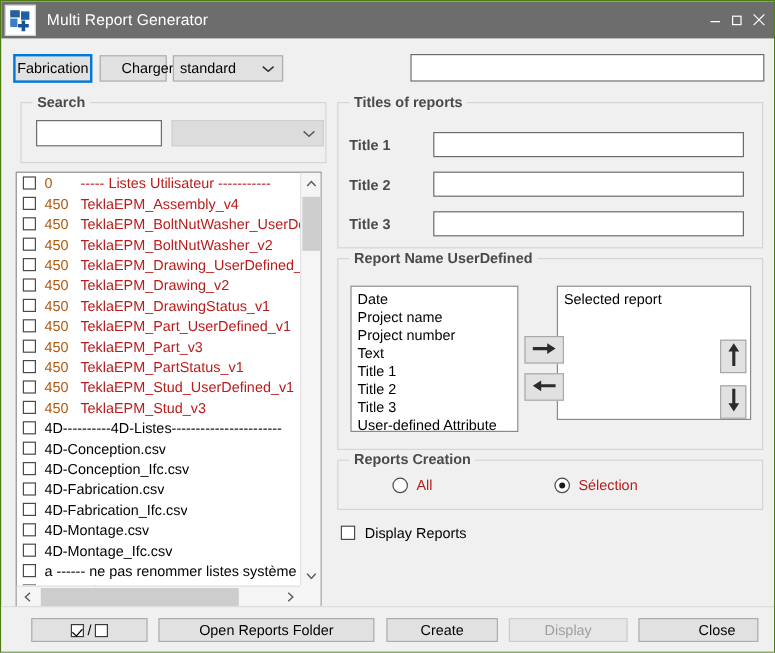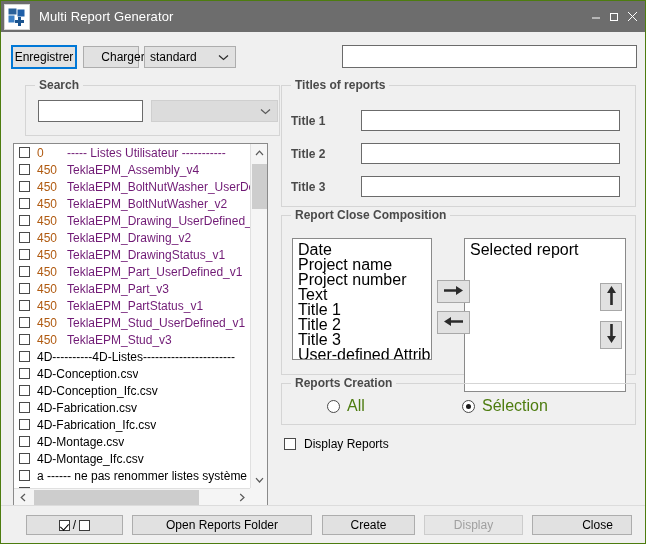--- a/index.html
+++ b/index.html
@@ -115,21 +115,21 @@
     top: -8px; left: 9px;
     background: #f0f0f0;
     padding: 0 4px;
     font-size: 12px;
     font-weight: bold;
     color: #4a4a4a;
     white-space: nowrap;
   }
 
   
-  #grp-search { left:24px; top:84px; width:255px; height:51px; }
+  #grp-search { left:16px; top:84px; width:255px; height:51px; }
   #search-input {
     position:absolute; left:12px; top:14px; width:105px; height:22px;
     background:#ffffff; border:1px solid #6b6b6b; box-sizing:border-box;
     font-family:"Liberation Sans", sans-serif; font-size:12px;
     padding:0 4px; outline:none; color:#000;
   }
   #search-combo {
     position:absolute; left:125px; top:14px; width:127px; height:22px;
     background:#dcdcdc; border:1px solid #cfcfcf; box-sizing:border-box;
     display:flex; align-items:center;
@@ -161,21 +161,21 @@
     flex:none;
     margin-right:7px;
   }
   .item-code {
     color:#b05a10;
     display:inline-block;
     width:30px;
     flex:none;
   }
   .item-label { overflow:hidden; }
-  .item-label.codecolor { color:#701a75; }
+  .item-label.codecolor { color:#b91c1c; }
 
   
   .vsb {
     position:absolute; right:0; top:0; width:17px; bottom:17px;
     background:#f5f5f5; border-left:1px solid #e0e0e0; box-sizing:border-box;
   }
   .hsb {
     position:absolute; left:0; bottom:0; height:17px; right:17px;
     background:#f5f5f5; border-top:1px solid #e0e0e0; box-sizing:border-box;
   }
@@ -228,25 +228,25 @@
   #grp-compo { left:280px; top:214px; width:355px; height:160px; }
   .compo-list {
     position:absolute;
     background:#ffffff;
     border:1px solid #8a8a8a;
     box-sizing:border-box;
     overflow:hidden;
     padding:3px 0 0 3px;
   }
   #compo-available { left:10px; top:22px; width:140px; height:122px; }
-  #compo-selected  { left:182px; top:22px; width:162px; height:154px; }
+  #compo-selected  { left:182px; top:22px; width:162px; height:112px; }
   .compo-item {
     height:15px;
     line-height:15px;
-    font-size:16px;
+    font-size:12px;
     white-space:nowrap;
     padding-left:2px;
   }
   .sq-btn {
     position:absolute;
     background:#e1e1e1;
     border:1px solid #a8a8a8;
     box-sizing:border-box;
     display:flex; align-items:center; justify-content:center;
   }
@@ -271,21 +271,21 @@
     flex:none;
   }
   .radio.on::after {
     content:"";
     position:absolute;
     left:3px; top:3px;
     width:5px; height:5px;
     border-radius:50%;
     background:#1a1a1a;
   }
-  .radio-label { font-size:16px; color:#4d7c0f; }
+  .radio-label { font-size:12px; color:#b91c1c; }
 
   #chk-display-reports {
     position:absolute; left:283px; top:436px;
     display:flex; align-items:center;
   }
   #chk-display-reports .cb2 {
     width:12px; height:12px;
     border:1px solid #4a4a4a;
     background:#ffffff;
     box-sizing:border-box;
@@ -356,21 +356,21 @@
       </div>
       <div class="win-btn">
         <svg width="13" height="13" viewBox="0 0 13 13">
             <line x1="2" y1="2" x2="11" y2="11" stroke="#ffffff" stroke-width="1"></line>
             <line x1="11" y1="2" x2="2" y2="11" stroke="#ffffff" stroke-width="1"></line>
           </svg>
       </div>
     </div>
   </div>
 
-  <div class="btn focused" id="btn-save">Enregistrer</div>
+  <div class="btn focused" id="btn-save">Fabrication</div>
   <div class="btn" id="btn-load">Charger</div>
   <div id="combo-profile">
     <span>standard</span>
     <span class="chev">
       <svg width="11" height="7" viewBox="0 0 11 7">
           <polyline points="1,1.5 5.5,5.5 10,1.5" fill="none" stroke="#2b2b2b" stroke-width="1.2"></polyline>
         </svg>
     </span>
   </div>
   <input id="input-saveas" type="text" value="" placeholder="" style="">
@@ -529,21 +529,21 @@
       <div class="title-label">Title 2</div>
       <input class="title-input" type="text" value="" style="">
     </div>
     <div class="title-row" id="title-row-3">
       <div class="title-label">Title 3</div>
       <input class="title-input" type="text" value="" style="">
     </div>
   </div>
 
   <div class="group" id="grp-compo">
-    <div class="legend">Report Close Composition</div>
+    <div class="legend">Report Name UserDefined</div>
 
     <div class="compo-list" id="compo-available">
         <div class="compo-item">Date</div>
         <div class="compo-item">Project name</div>
         <div class="compo-item">Project number</div>
         <div class="compo-item">Text</div>
         <div class="compo-item">Title 1</div>
         <div class="compo-item">Title 2</div>
         <div class="compo-item">Title 3</div>
         <div class="compo-item">User-defined Attribute</div>

